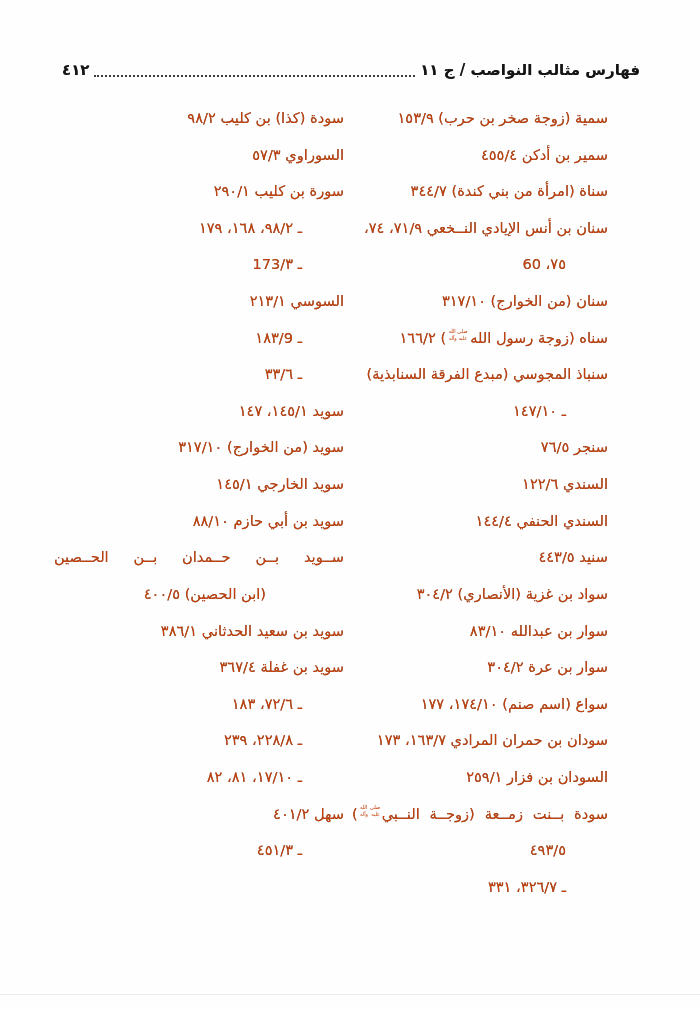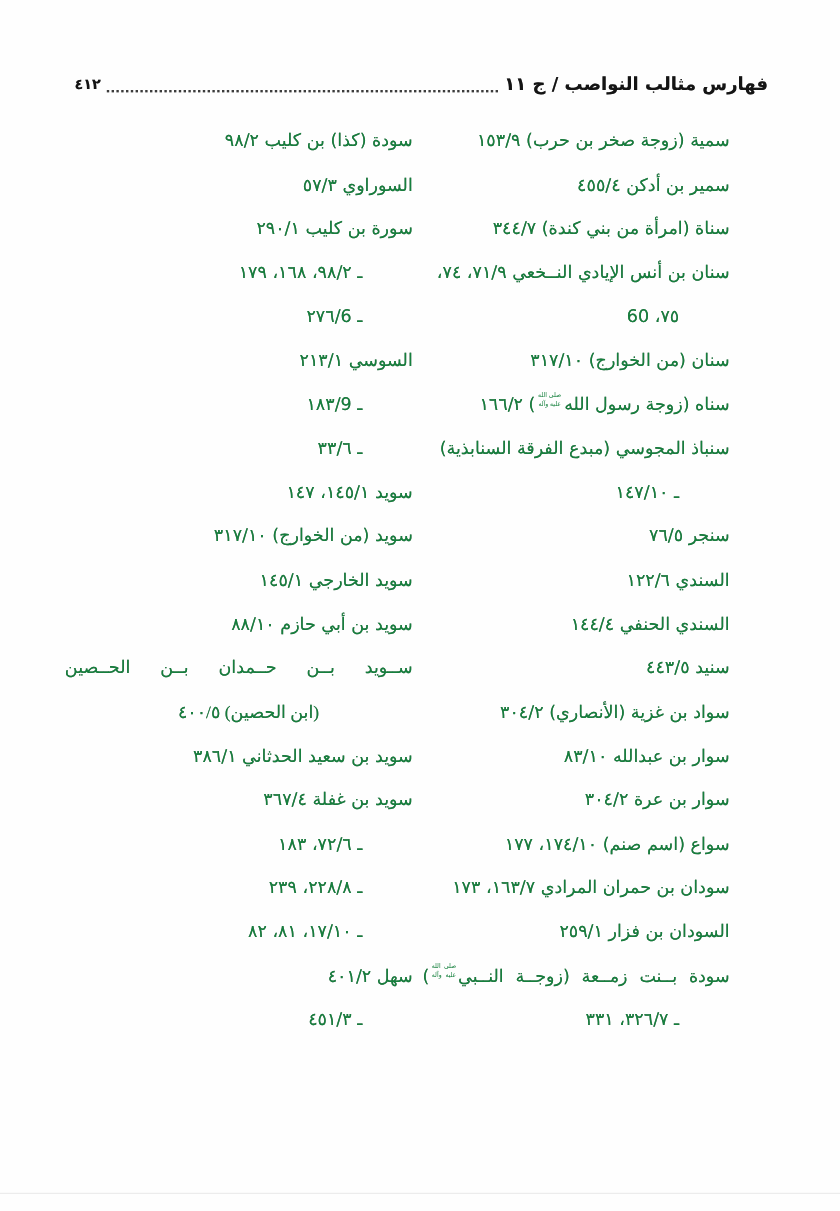--- a/index.html
+++ b/index.html
@@ -15,35 +15,35 @@
   }
   .h-title{
     font-size:15px;font-weight:700;color:#141414;white-space:nowrap;
     line-height:24px;text-shadow:0 0 .3px rgba(0,0,0,.5);
   }
   .h-dots{
     flex:1 1 auto;min-width:18px;height:0;
     border-bottom:2.4px dotted #3c3c3c;margin:0 5px 5px 5px;
   }
   .h-page{
-    font-size:12px;font-weight:700;color:#141414;white-space:nowrap;
+    font-size:15px;font-weight:700;color:#141414;white-space:nowrap;
     line-height:24px;text-shadow:0 0 .3px rgba(0,0,0,.5);
   }
   
   .col{
-    position:absolute;top:100px;direction:rtl;color:#15803d;
+    position:absolute;top:100px;direction:rtl;color:#c2410c;
     font-size:14.6px;text-shadow:0 0 .3px rgba(0,0,0,.55);
   }
   .col-r{right:92px;width:256px;}
   .col-l{left:54px;width:290px;}
   .row{
     height:36.62px;line-height:36.62px;white-space:nowrap;text-align:right;
   }
   .ind1{padding-right:42px;}
-  .ind2{padding-right:78px;font-family:Liberation Serif, serif;}
+  .ind2{padding-right:78px;}
   .stretch{text-align:justify;text-align-last:justify;}
   
   .sym{
     display:inline-block;vertical-align:middle;width:22px;margin:0 1px;
     line-height:1;text-align:center;transform:translateY(-4px);
   }
   .sym .s1,.sym .s2{
     display:block;font-size:5.5px;line-height:6.5px;white-space:nowrap;
     text-shadow:none;transform:scaleX(.92);
   }
@@ -77,29 +77,30 @@
     <div class="row"><span>السندي ١٢٢/٦</span></div>
     <div class="row"><span>السندي الحنفي ١٤٤/٤</span></div>
     <div class="row"><span>سنيد ٤٤٣/٥</span></div>
     <div class="row"><span>سواد بن غزية (الأنصاري) ٣٠٤/٢</span></div>
     <div class="row"><span>سوار بن عبدالله ٨٣/١٠</span></div>
     <div class="row"><span>سوار بن عرة ٣٠٤/٢</span></div>
     <div class="row"><span>سواع (اسم صنم) ١٧٤/١٠، ١٧٧</span></div>
     <div class="row"><span>سودان بن حمران المرادي ١٦٣/٧، ١٧٣</span></div>
     <div class="row"><span>السودان بن فزار ٢٥٩/١</span></div>
     <div class="row stretch"><span>سودة بــنت زمــعة (زوجــة النــبي</span><span class="sym"><span class="s1">صلى الله</span><span class="s2">عليه وآله</span></span><span>)</span></div>
+    <div class="row ind1"><span>٤٩٣/٥</span></div>
     <div class="row ind1"><span>ـ ٣٢٦/٧، ٣٣١</span></div>
   </div>
 
   <div class="col col-l">
     <div class="row"><span>سودة (كذا) بن كليب ٩٨/٢</span></div>
     <div class="row"><span>السوراوي ٥٧/٣</span></div>
     <div class="row"><span>سورة بن كليب ٢٩٠/١</span></div>
     <div class="row ind1"><span>ـ ٩٨/٢، ١٦٨، ١٧٩</span></div>
-    <div class="row ind1"><span>ـ ٢٧٦/6</span></div>
+    <div class="row ind1"><span>ـ 173/٣</span></div>
     <div class="row"><span>السوسي ٢١٣/١</span></div>
     <div class="row ind1"><span>ـ ١٨٣/9</span></div>
     <div class="row ind1"><span>ـ ٣٣/٦</span></div>
     <div class="row"><span>سويد ١٤٥/١، ١٤٧</span></div>
     <div class="row"><span>سويد (من الخوارج) ٣١٧/١٠</span></div>
     <div class="row"><span>سويد الخارجي ١٤٥/١</span></div>
     <div class="row"><span>سويد بن أبي حازم ٨٨/١٠</span></div>
     <div class="row stretch"><span>ســويد بــن حــمدان بــن الحــصين</span></div>
     <div class="row ind2"><span>(ابن الحصين) ٤٠٠/٥</span></div>
     <div class="row"><span>سويد بن سعيد الحدثاني ٣٨٦/١</span></div>

